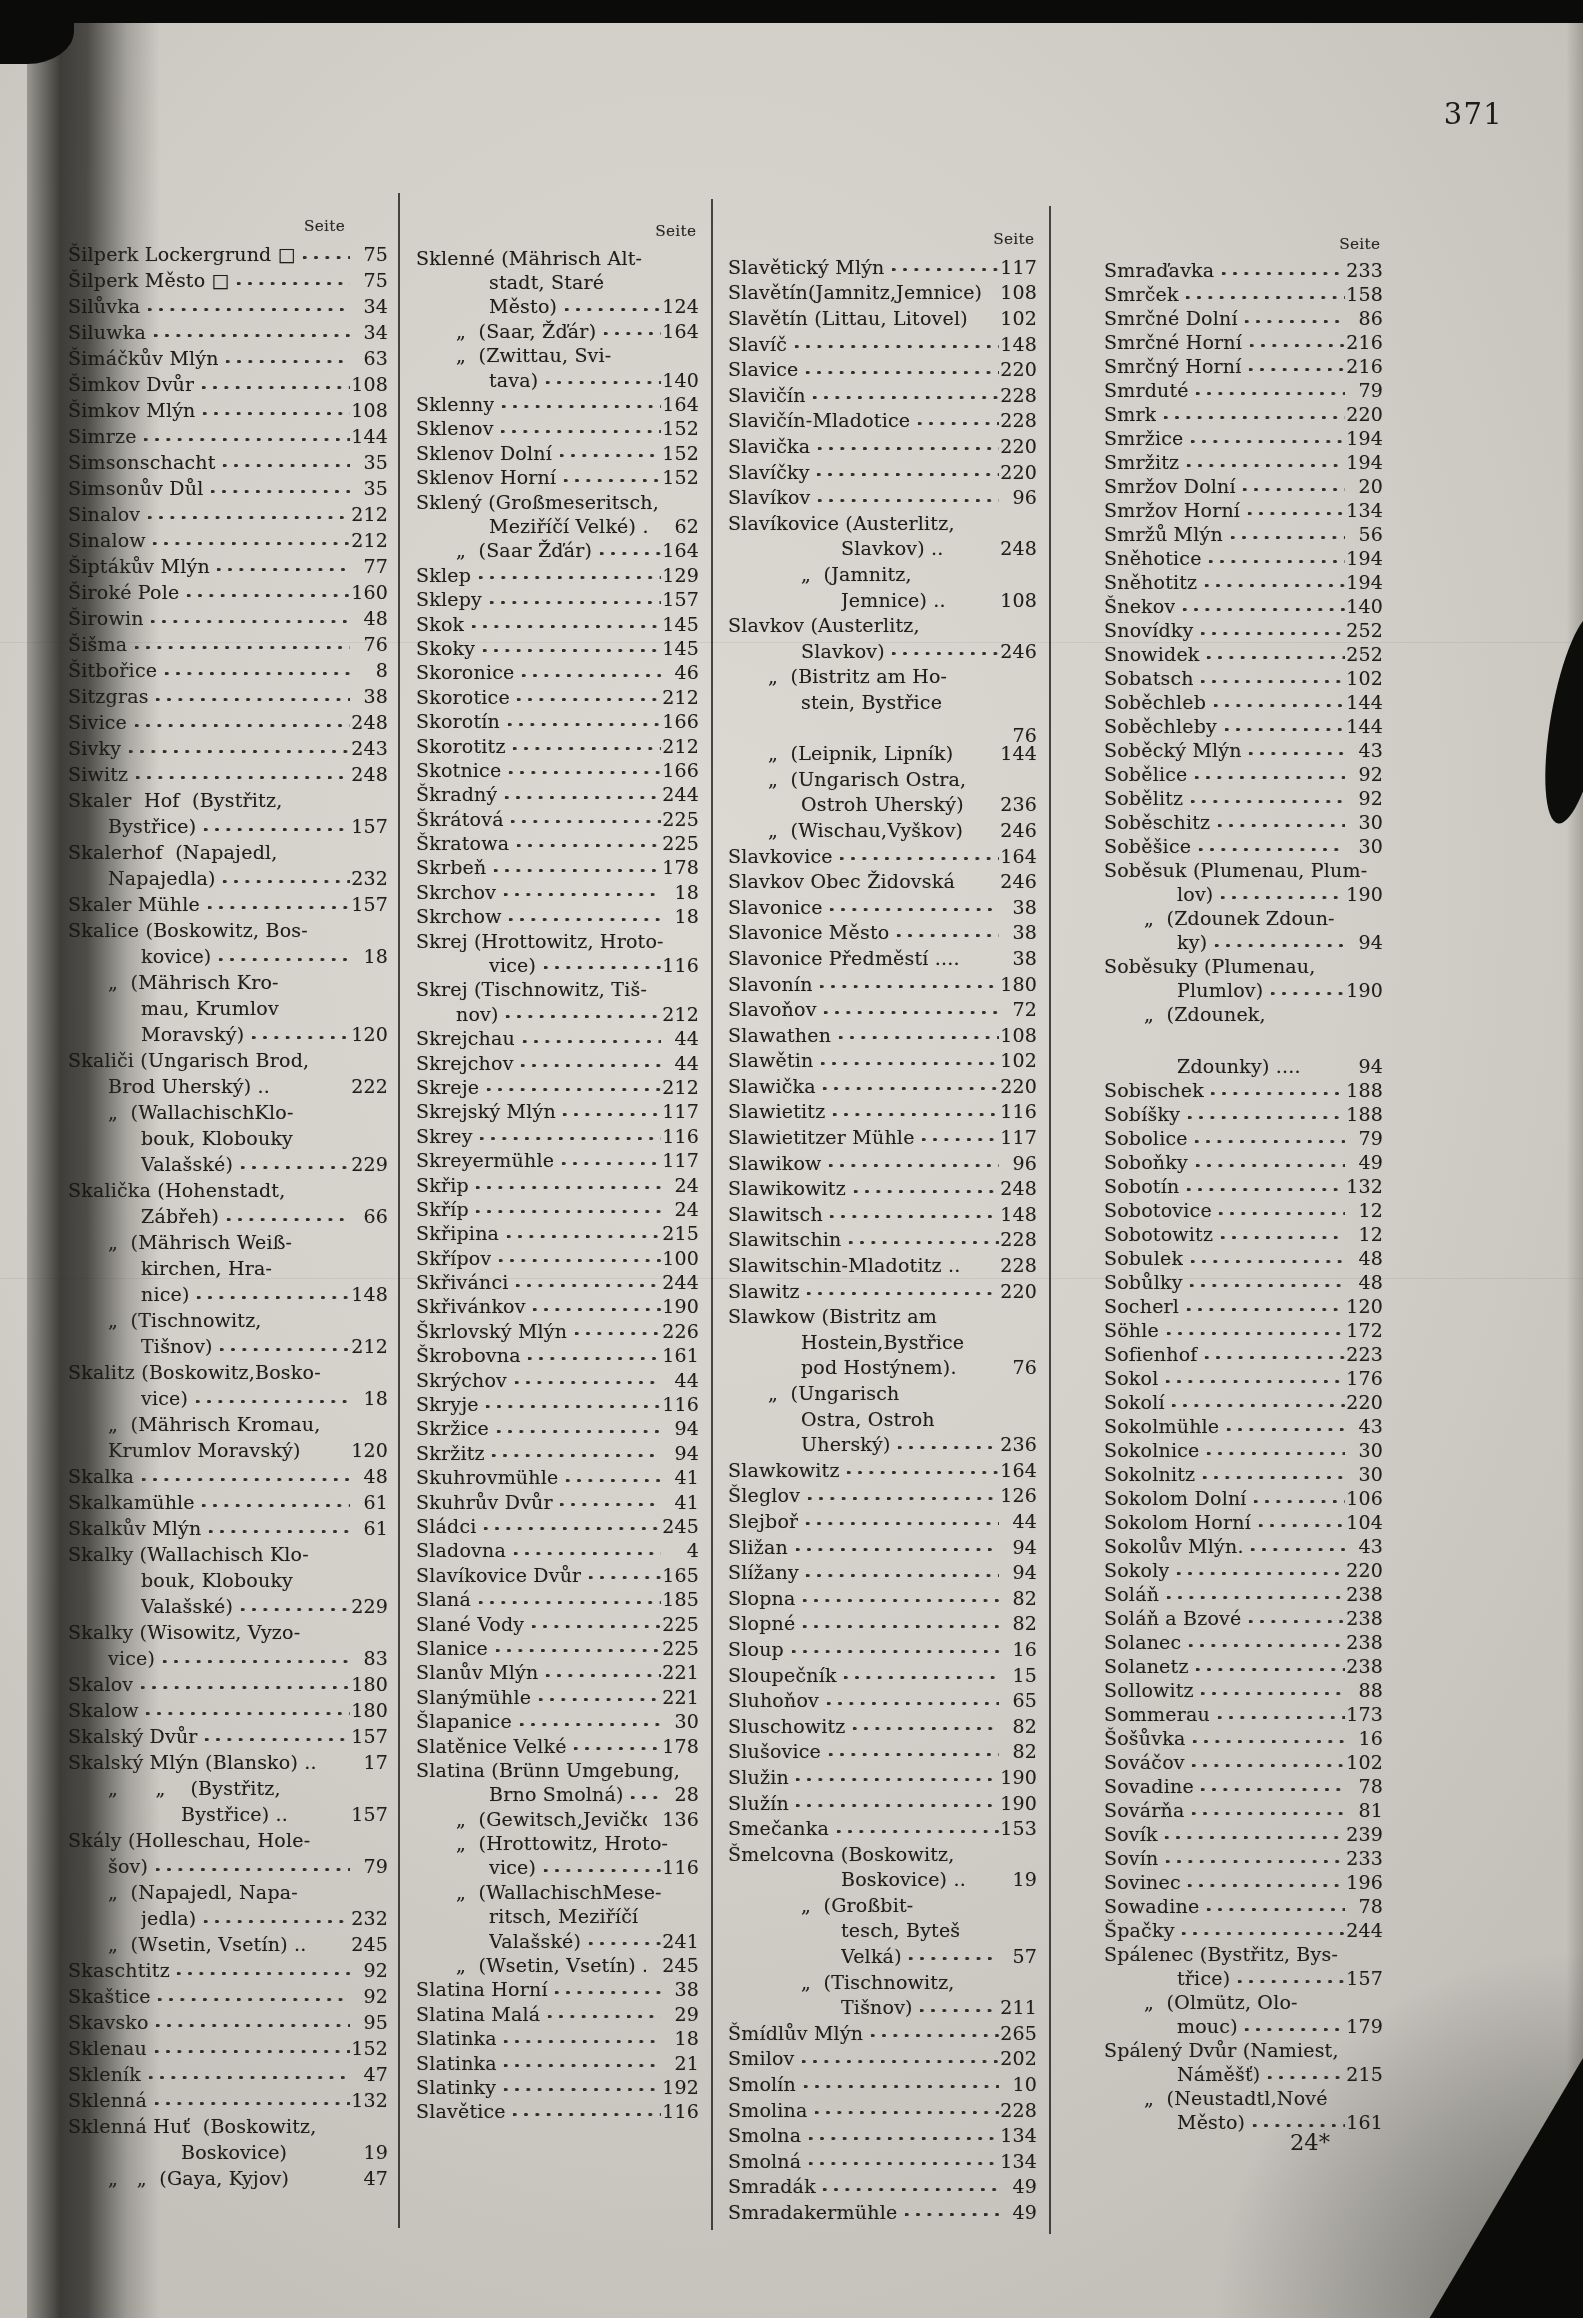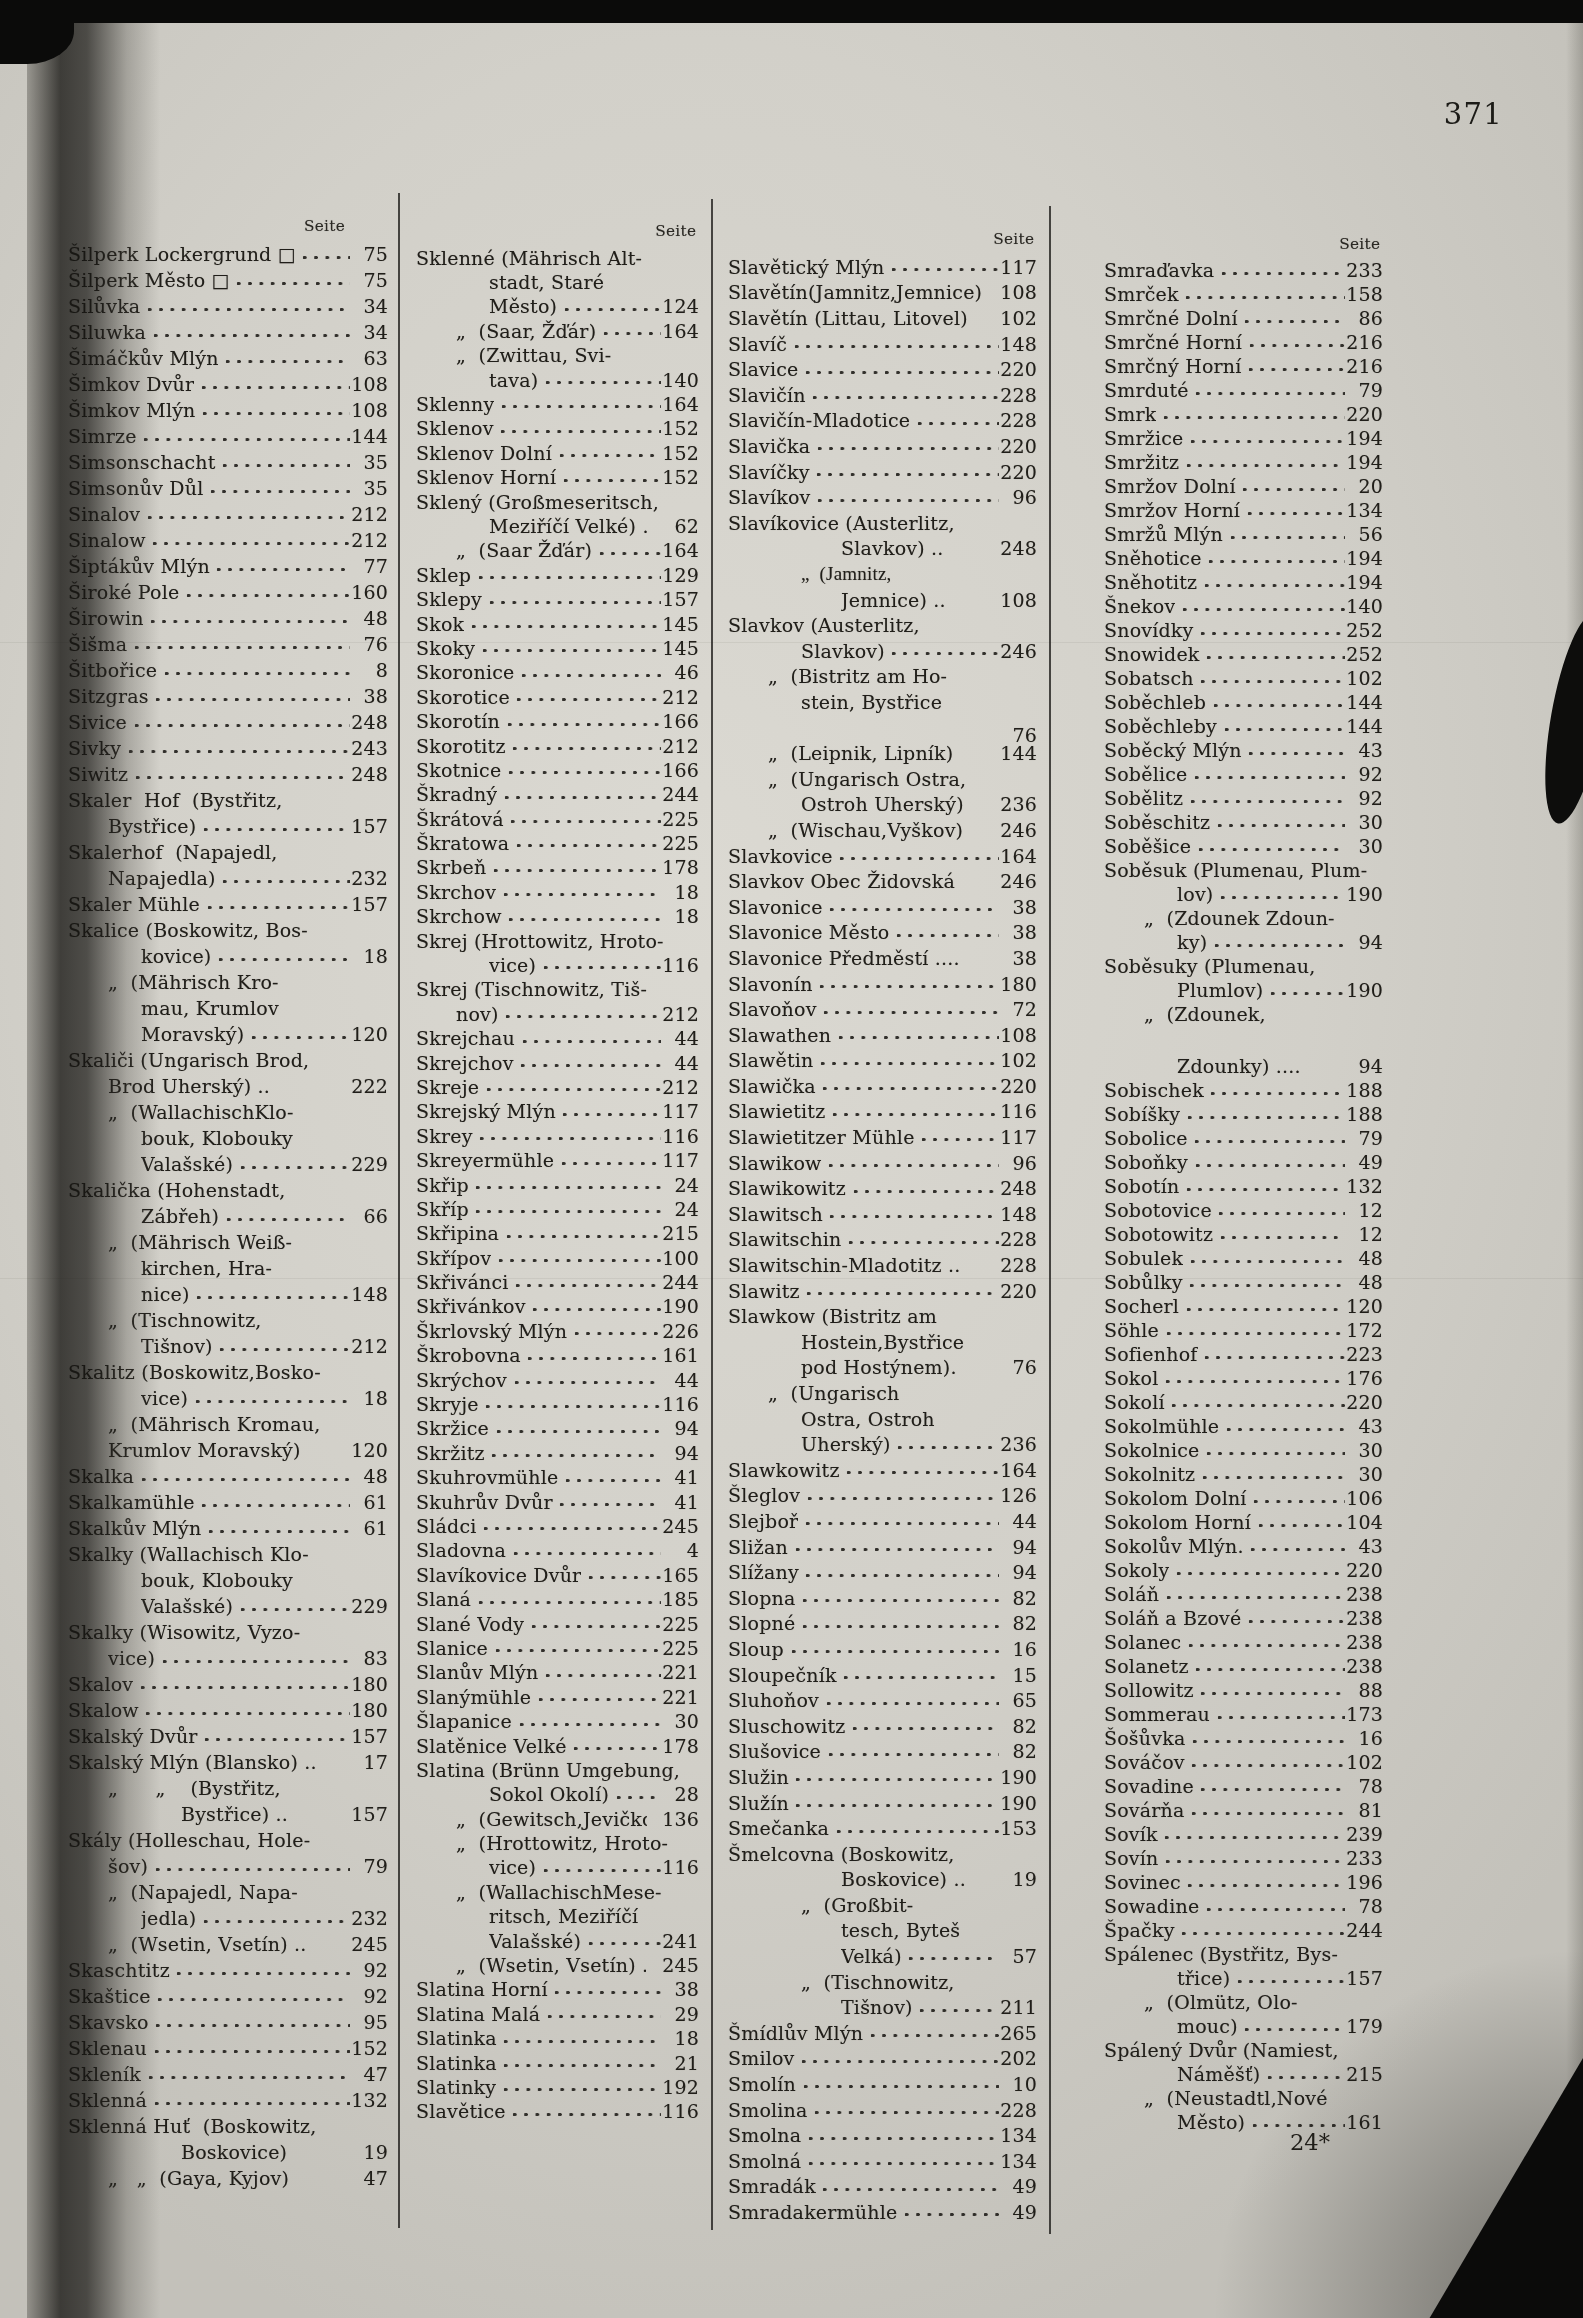--- a/index.html
+++ b/index.html
@@ -708,21 +708,21 @@
         </div>
         <div class="row">
           <span class="lbl">Slatěnice Velké</span>
           <span class="leader"></span>
           <span class="pg">178</span>
         </div>
         <div class="row">
           <span class="lbl">Slatina (Brünn Umgebung,</span>
         </div>
         <div class="row" style="padding-left: 73px;">
-          <span class="lbl">Sokol Okolí)</span>
+          <span class="lbl">Brno Smolná)</span>
           <span class="leader"></span>
           <span class="pg">28</span>
         </div>
         <div class="row" style="padding-left: 40px;">
           <span class="lbl">„  (Gewitsch,Jevičko)</span>
           <span class="leader nodots"></span>
           <span class="pg">136</span>
         </div>
         <div class="row" style="padding-left: 40px;">
           <span class="lbl">„  (Hrottowitz, Hroto-</span>
@@ -835,21 +835,21 @@
           <span class="pg">96</span>
         </div>
         <div class="row">
           <span class="lbl">Slavíkovice (Austerlitz,</span>
         </div>
         <div class="row" style="padding-left: 113px;">
           <span class="lbl">Slavkov) ..</span>
           <span class="leader nodots"></span>
           <span class="pg">248</span>
         </div>
-        <div class="row" style="padding-left: 73px; font-family: Liberation Serif, serif;">
+        <div class="row" style="padding-left: 73px;">
           <span class="lbl">„  (Jamnitz,</span>
         </div>
         <div class="row" style="padding-left: 113px;">
           <span class="lbl">Jemnice) ..</span>
           <span class="leader nodots"></span>
           <span class="pg">108</span>
         </div>
         <div class="row">
           <span class="lbl">Slavkov (Austerlitz,</span>
         </div>

